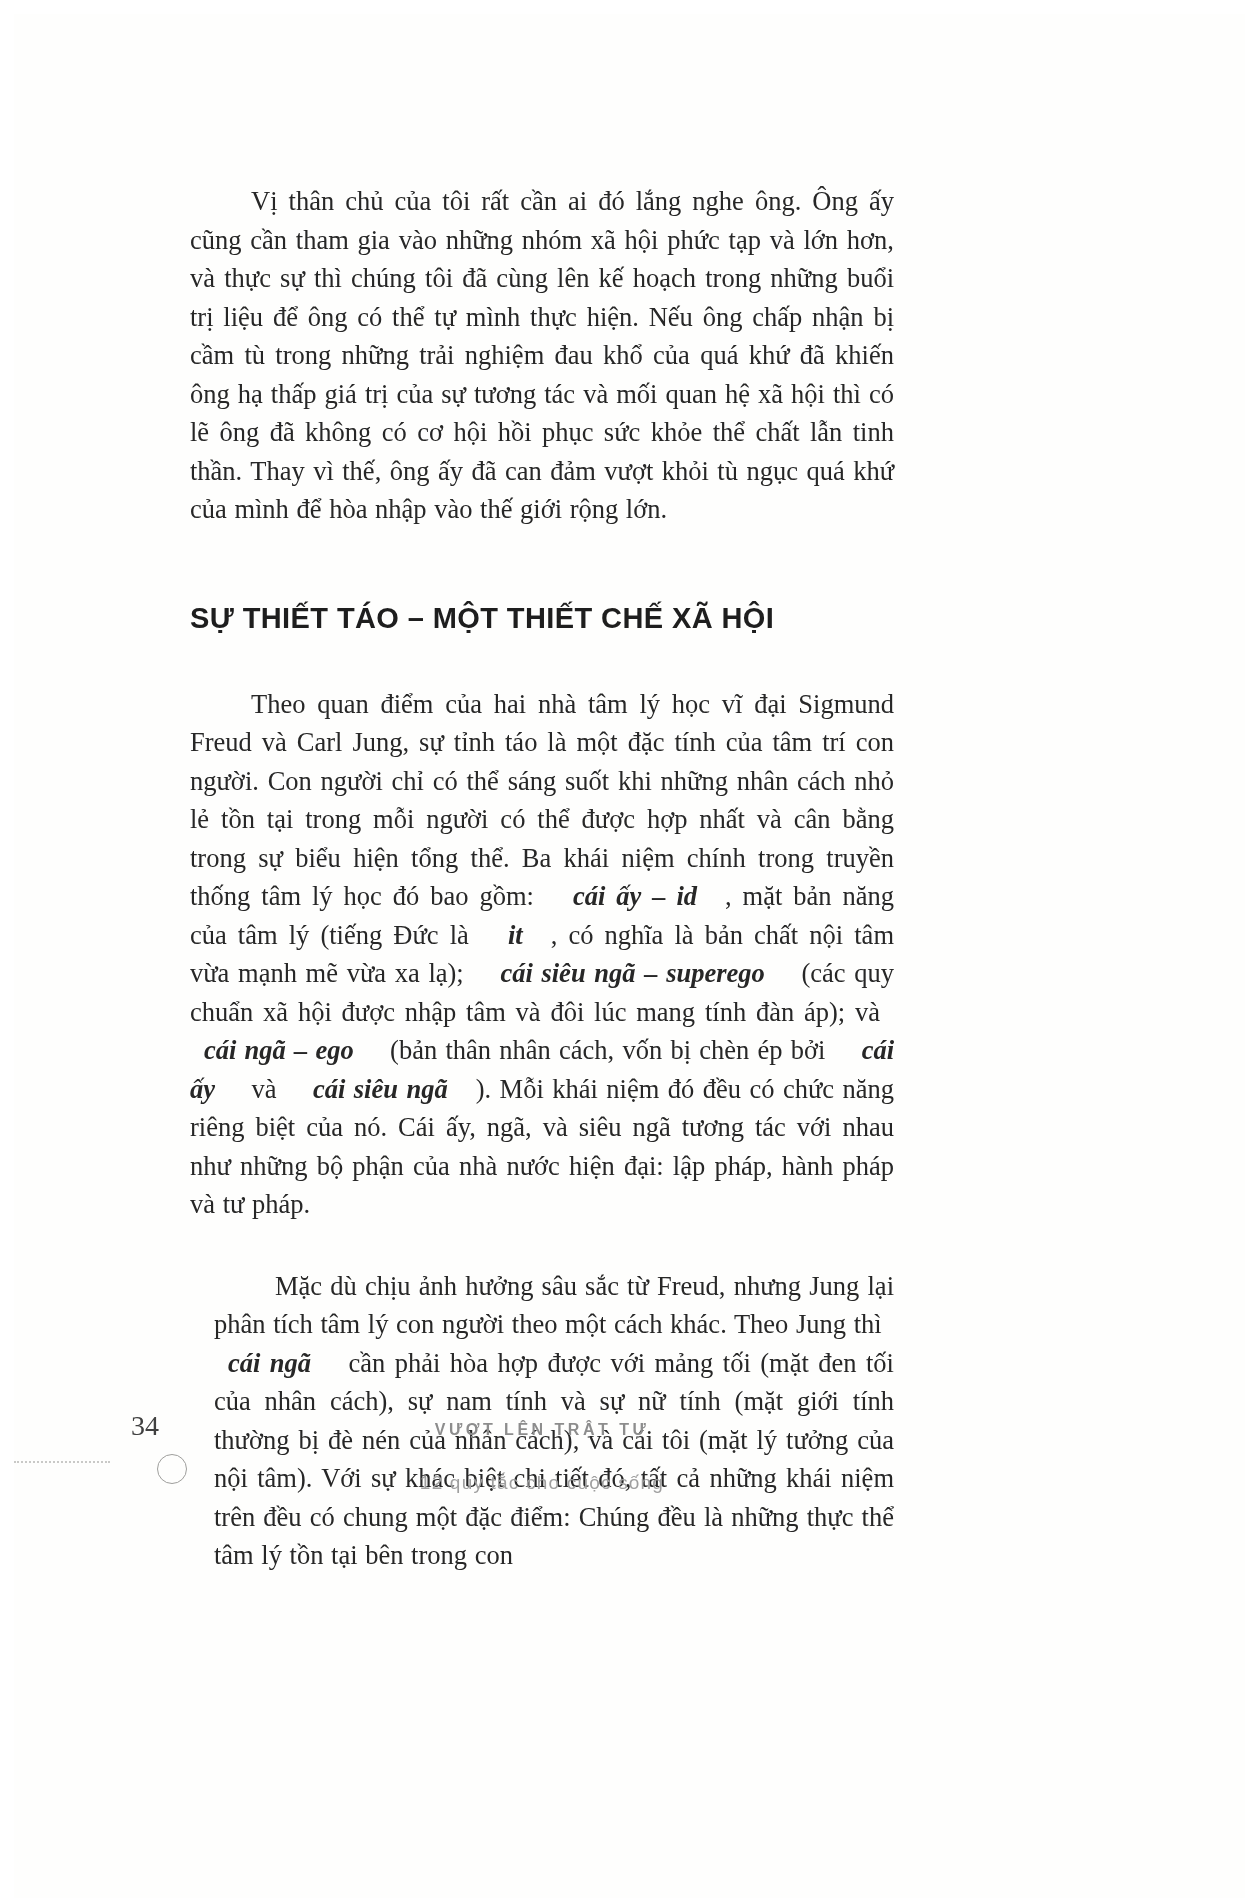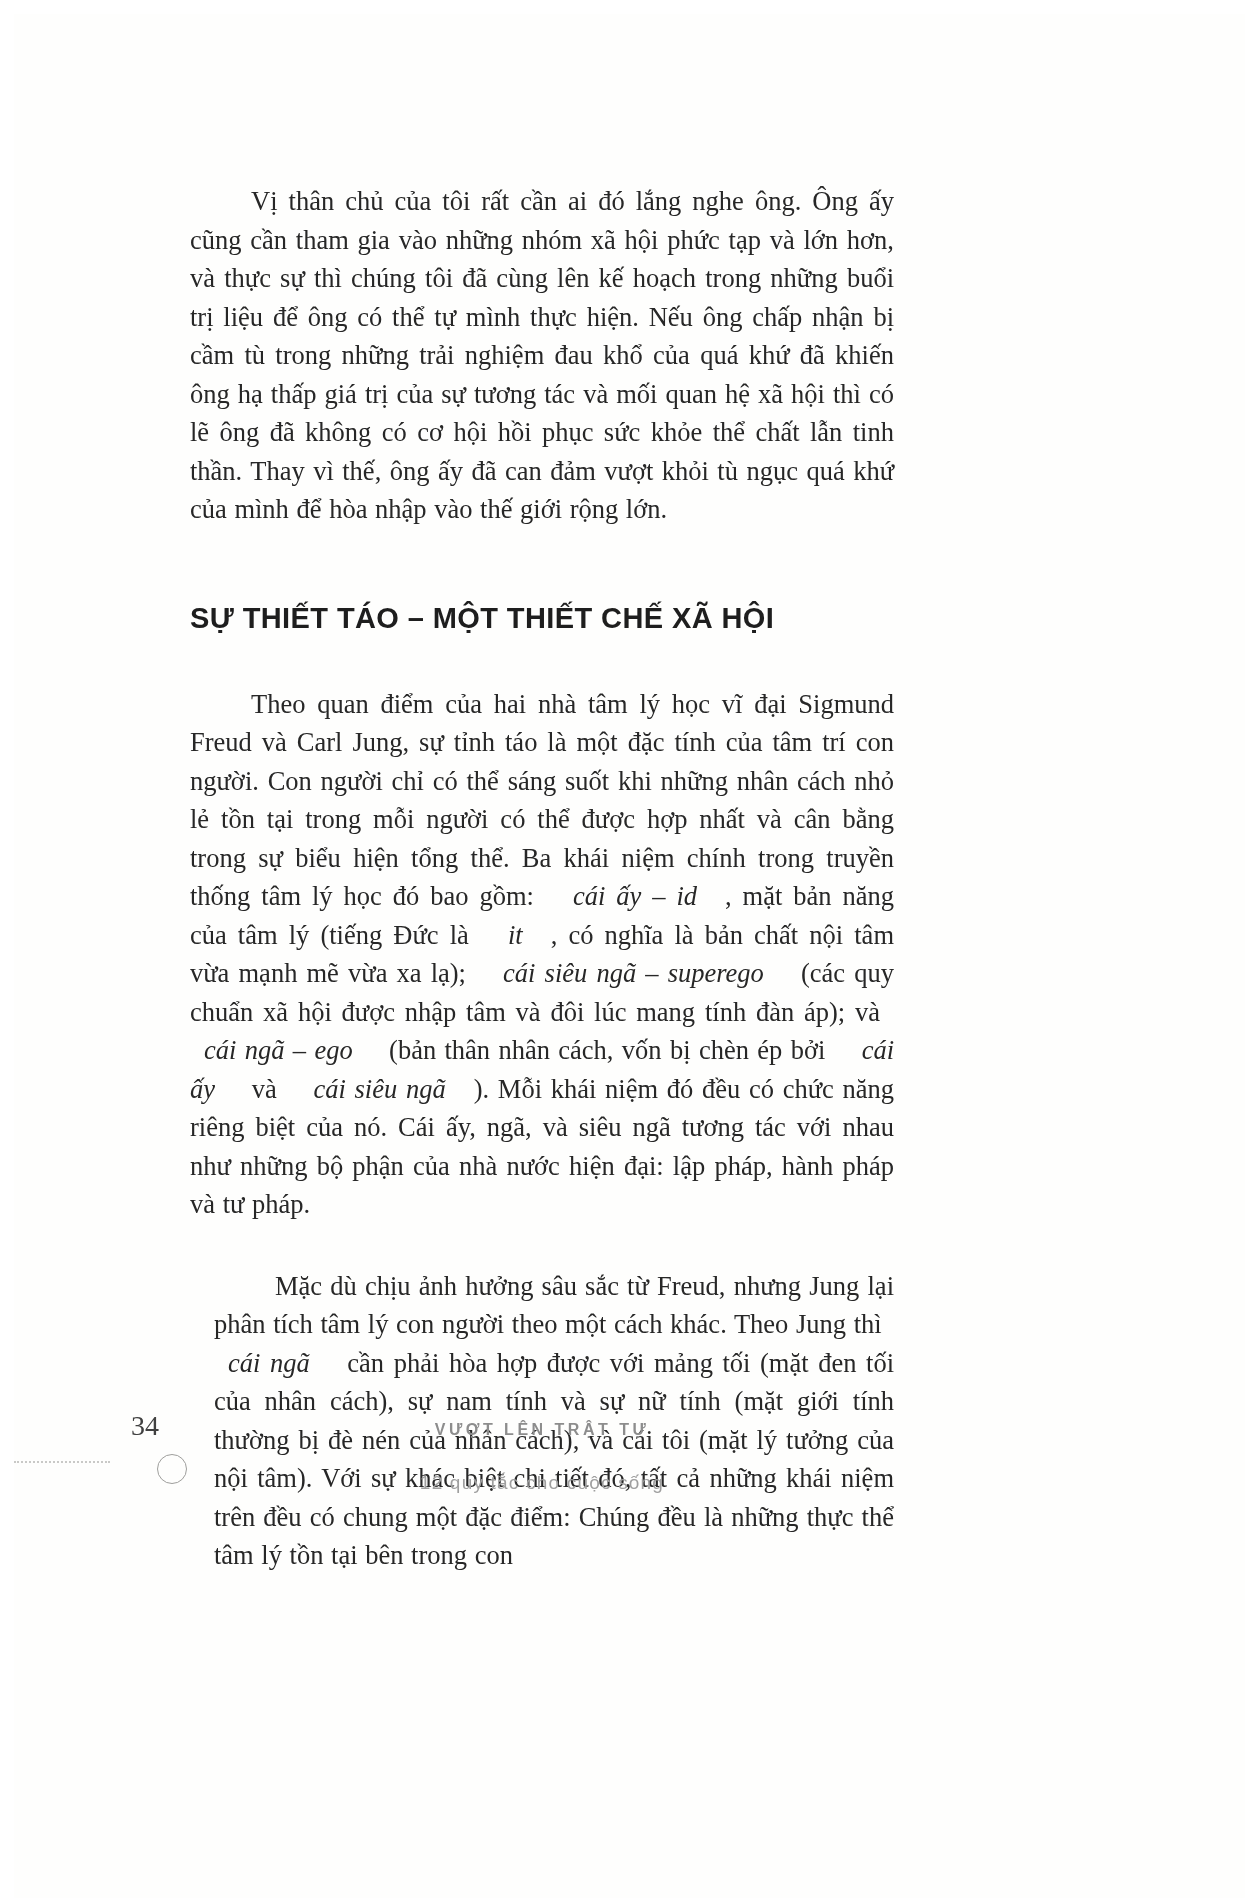--- a/index.html
+++ b/index.html
@@ -27,20 +27,21 @@
   p.body-par {
     font-size: 26.5px;
     line-height: 38.5px;
     text-align: justify;
     text-indent: 47px;
     color: #272727;
     word-spacing: 1px;
   }
   p.body-par em {
     font-style: italic;
+    font-weight: bold;
   }
   p.par-3 { margin-top: 15px; margin-left: 24px; }
   h2.section-heading {
     font-family: "Liberation Sans", sans-serif;
     font-size: 29px;
     font-weight: 700;
     letter-spacing: 0.4px;
     color: #1e1e1e;
     margin: 45px 0 22px 0;
   }

